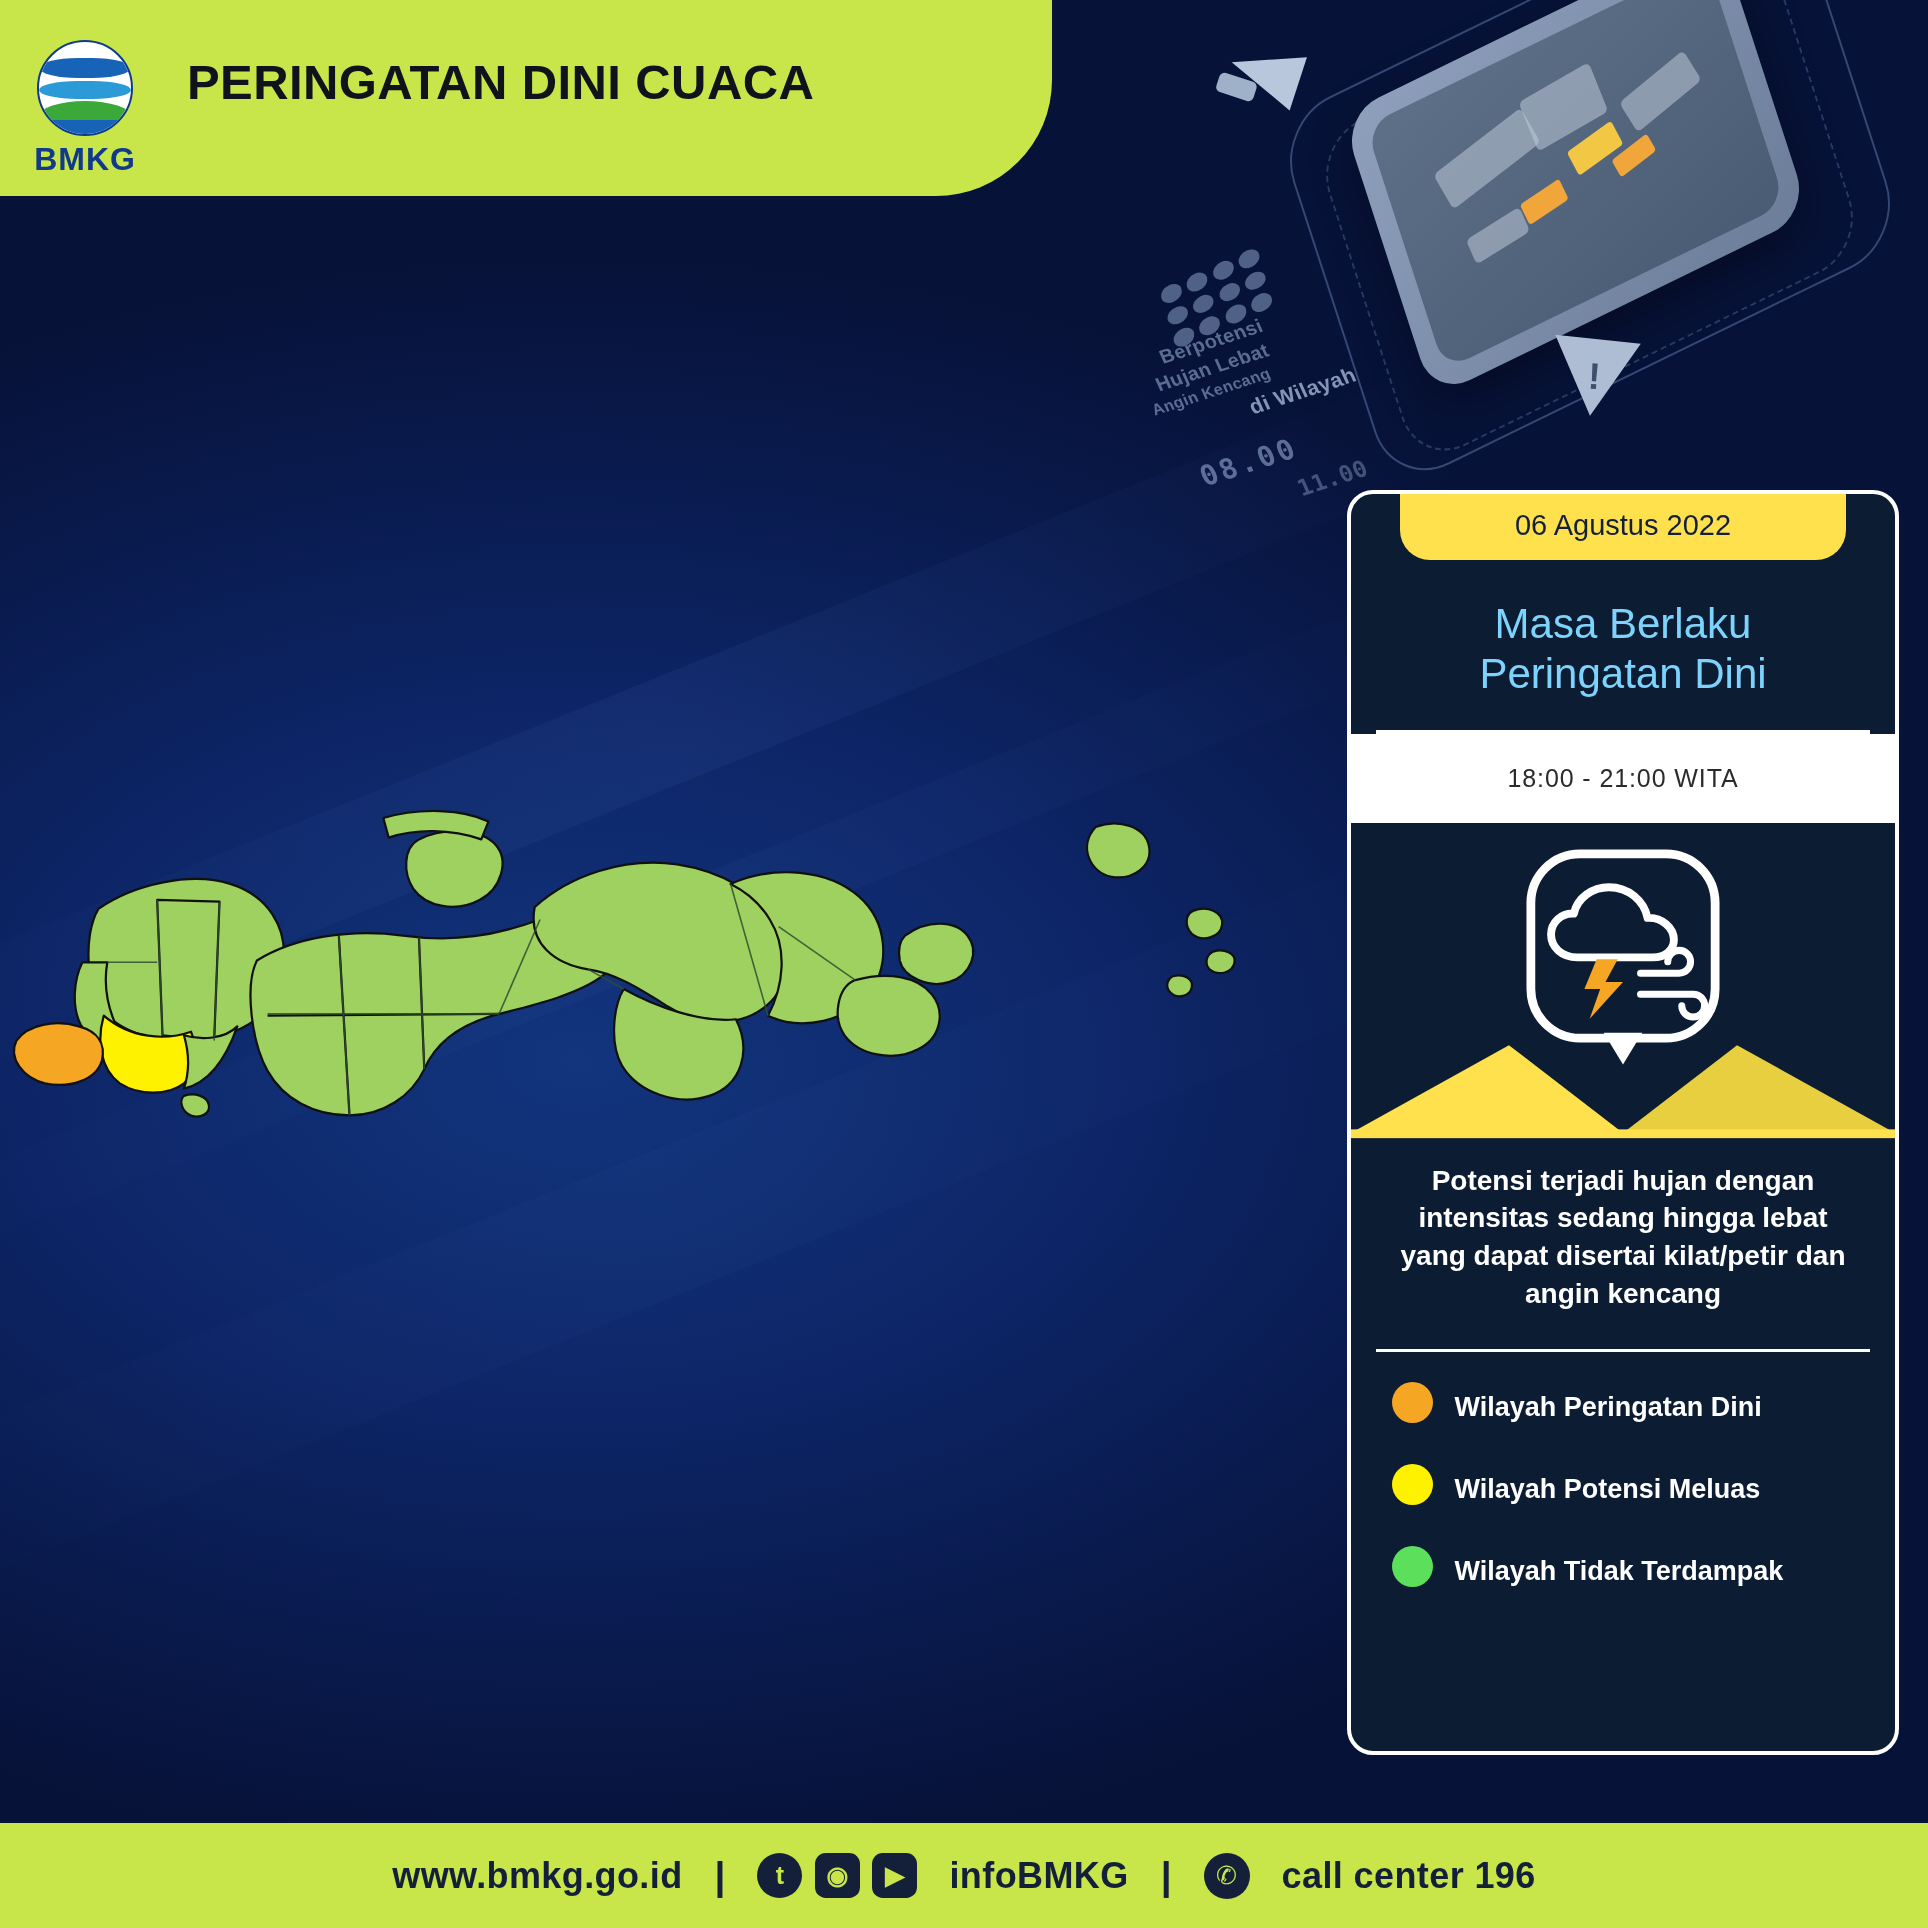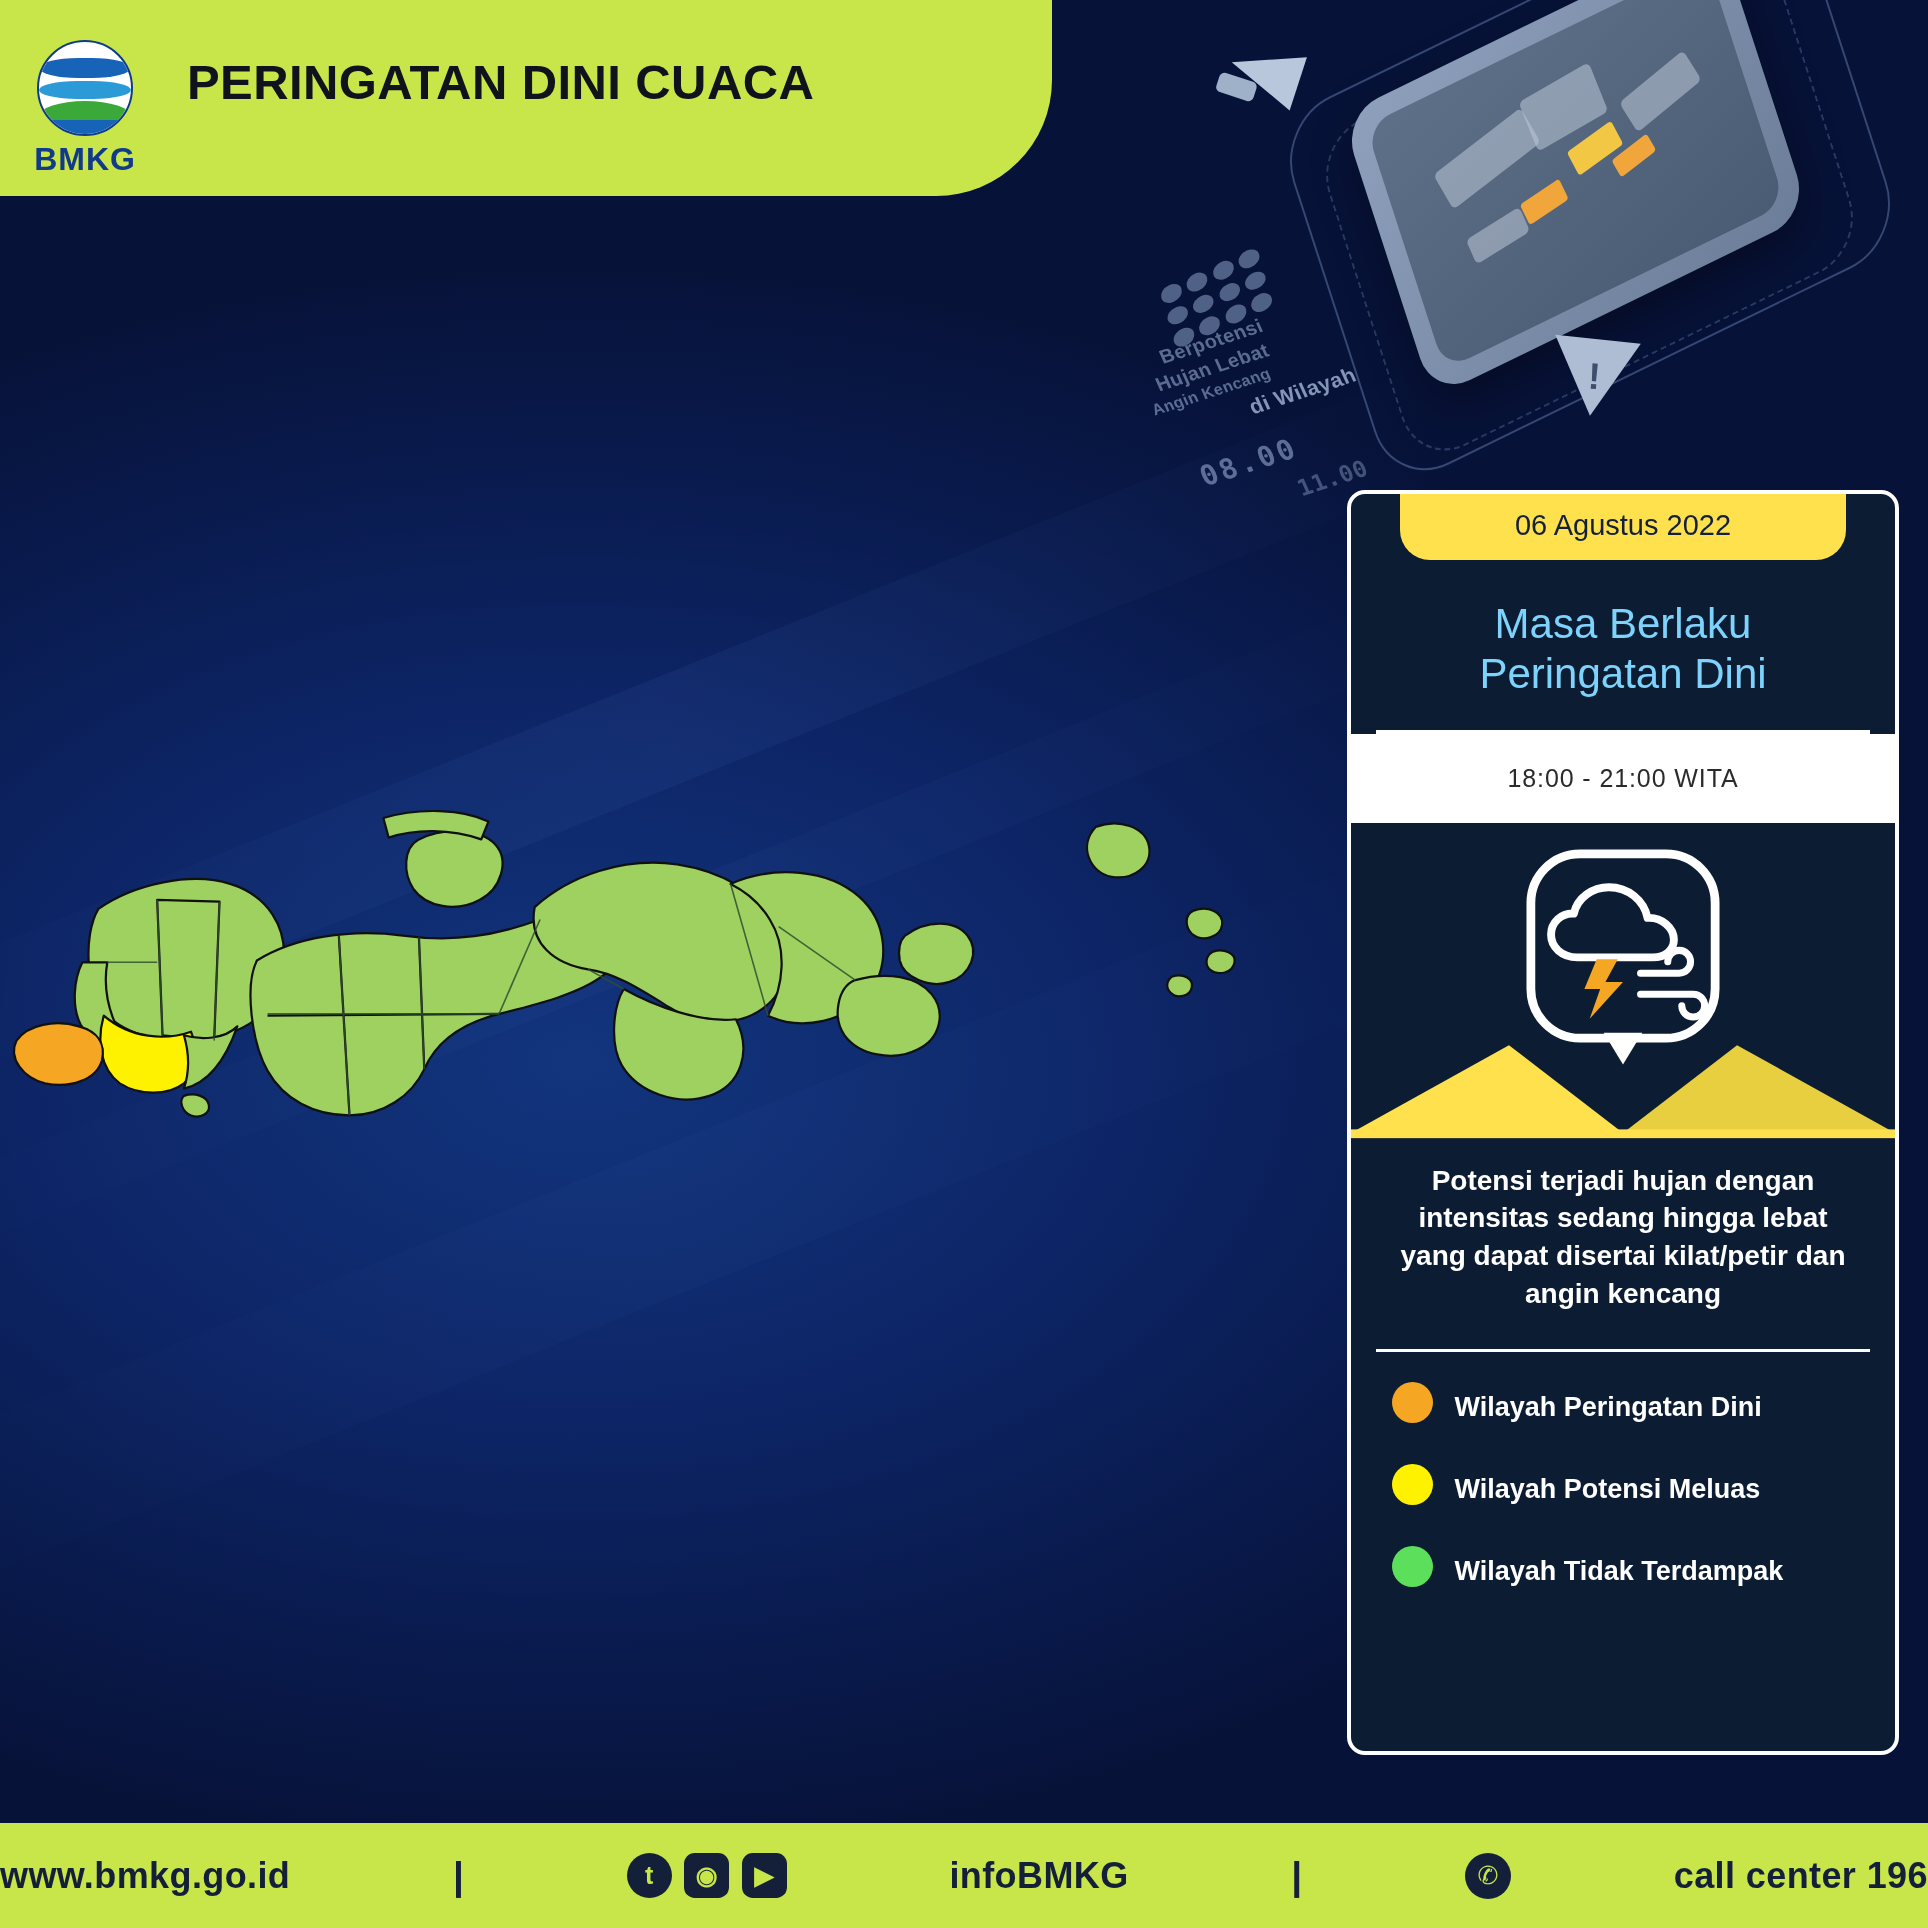--- a/index.html
+++ b/index.html
@@ -154,21 +154,21 @@
   
   .map-wrap { position: absolute; left: 0px; top: 802px; width: 1292px; height: 463px; }
   .map-wrap svg { width: 100%; height: 100%; display:block; }
 
   
   .card {
     position: absolute; left: 1347px; top: 490px;
     width: 552px; height: 1265px;
     background: #0c1c33;
     border: 4.5px solid #ffffff;
-    border-radius: 18px;
+    border-radius: 26px;
     overflow: hidden;
   }
   .date-pill {
     position: absolute; left: 50%; transform: translateX(-50%);
     top: -3.6px;
     width: 446px; height: 70px;
     background: #ffe14d;
     border-radius: 0 0 30px 30px;
     display: flex; align-items: center; justify-content: center;
     font-size: 29px; color: #14203a;
@@ -204,21 +204,21 @@
   .legend-divider { height: 3.6px; background: #ffffff; margin: 36px 25px 0 25px; }
   .legend { padding: 30px 41px 0 41px; }
   .legend-row { display: flex; align-items: flex-end; margin-bottom: 41px; }
   .legend-dot { width: 41px; height: 41px; border-radius: 50%; margin-right: 21.4px; flex: 0 0 auto; }
   .legend-label { color: #ffffff; font-size: 27px; font-weight: bold; }
 
   
   .footer {
     position: absolute; left: 0; bottom: 0; width: 1928px; height: 105px;
     background: #c8e64a;
-    display: flex; align-items: center; justify-content: space-between;
+    display: flex; align-items: center; justify-content: center;
     gap: 32px;
   }
   .footer-text { font-size: 36px; font-weight: bold; color: #14203a; letter-spacing: 0.4px; }
   .footer-sep { font-size: 39px; color: #14203a; font-weight: bold; }
   .social { display: flex; align-items: center; gap: 12.5px; }
   .sicon {
     width: 45px; height: 45px; border-radius: 10.7px; background: #14203a;
     display: flex; align-items: center; justify-content: center;
     color: #c8e64a; font-size: 25px; font-weight: bold;
   }

